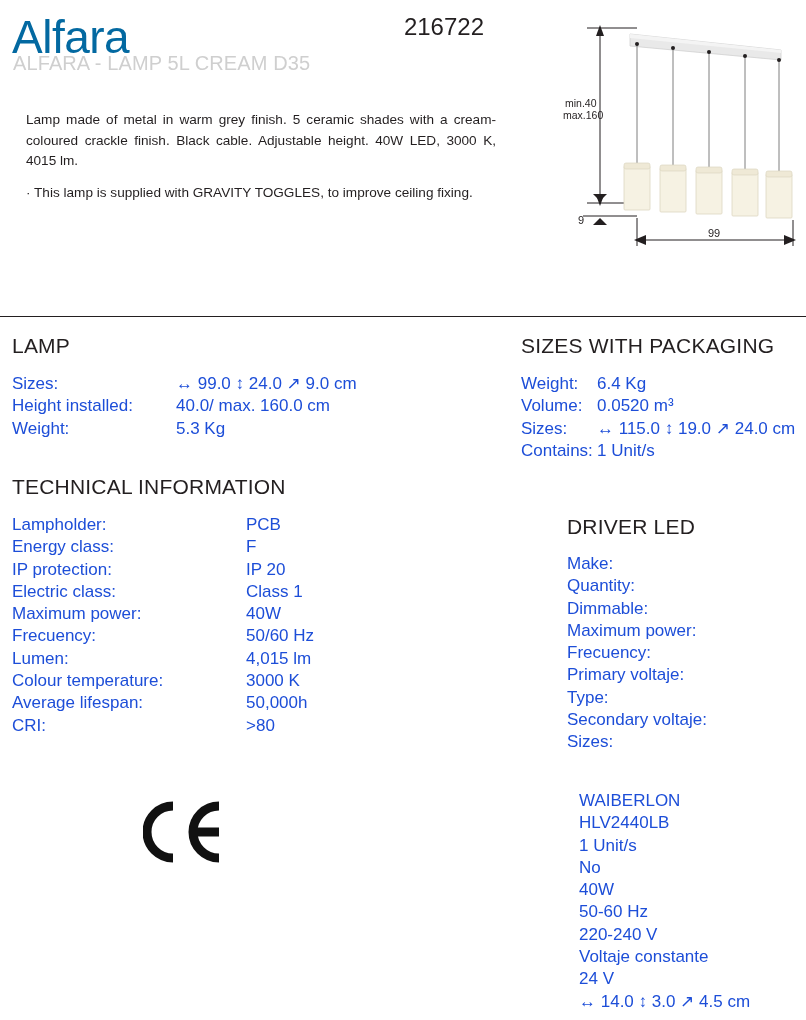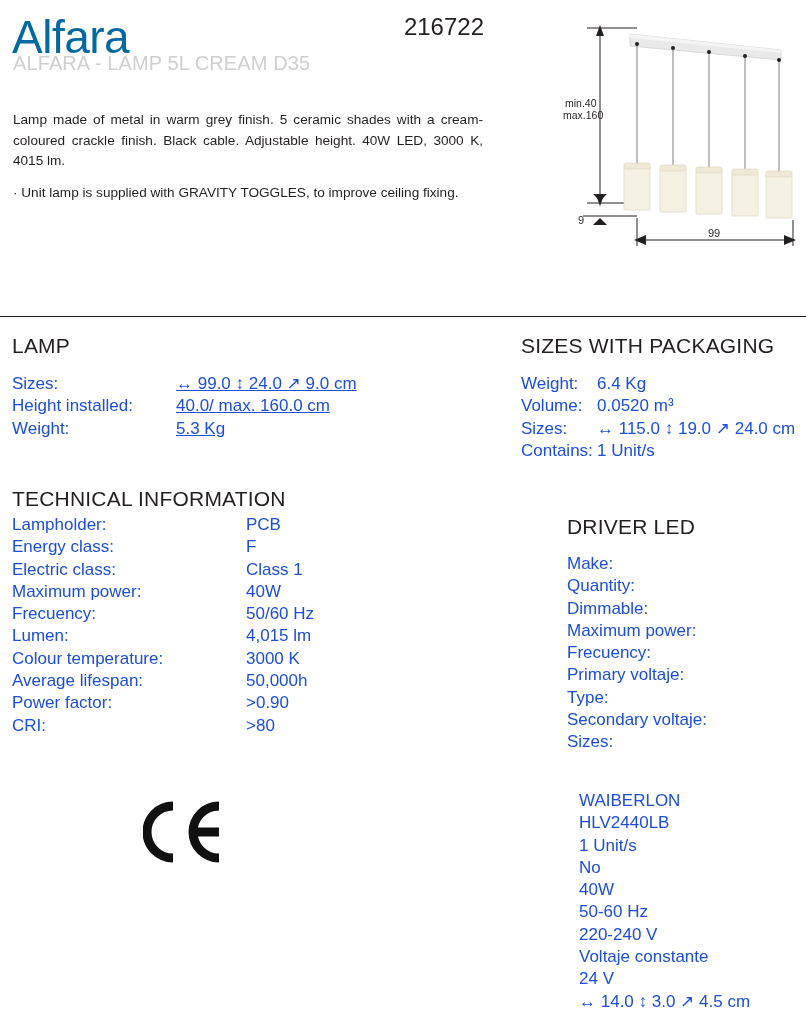--- a/index.html
+++ b/index.html
@@ -39,21 +39,21 @@
     position: absolute;
     left: 13px;
     top: 52px;
     font-size: 20px;
     font-weight: 400;
     color: #cfcfcf;
     letter-spacing: 0.1px;
   }
   .desc {
     position: absolute;
-    left: 13px;
+    left: 26px;
     width: 470px;
     font-size: 13.6px;
     line-height: 20.5px;
     text-align: justify;
     color: #231f20;
   }
   #description-main { top: 110px; }
   #description-note { top: 183px; }
 
   
@@ -69,36 +69,36 @@
   
   .section-heading {
     position: absolute;
     font-size: 21px;
     font-weight: 400;
     color: #231f20;
     letter-spacing: 0.2px;
   }
   #heading-sizes { left: 12px; top: 334px; }
   #heading-packaging { left: 521px; top: 334px; }
-  #heading-technical { left: 12px; top: 475px; margin-top: 12px; }
+  #heading-technical { left: 12px; top: 475px; }
   #heading-driver { left: 567px; top: 515px; }
 
   
   .spec-table {
     position: absolute;
     font-size: 17px;
     line-height: 22.3px;
     color: #1d4ed8;
   }
   .spec-row { position: relative; white-space: nowrap; }
   .spec-label { display: inline-block; }
   .spec-value { position: absolute; top: 0; white-space: nowrap; }
 
   #sizes-table { left: 12px; top: 373px; width: 400px; }
-  #sizes-table .spec-value { left: 164px; text-decoration: underline; }
+  #sizes-table .spec-value { left: 164px; }
 
   #packaging-table { left: 521px; top: 373px; width: 285px; }
   #packaging-table .spec-value { left: 76px; }
 
   #technical-table { left: 12px; top: 514px; width: 420px; }
   #technical-table .spec-value { left: 234px; }
 
   #driver-labels { left: 567px; top: 553px; width: 230px; }
   #driver-values { left: 579px; top: 790px; width: 230px; }
 
@@ -120,21 +120,21 @@
     height: 250px;
   }
 </style>
 </head>
 <body>
 
 <div id="product-title">Alfara</div>
 <div id="product-code">216722</div>
 <div id="product-subtitle">ALFARA - LAMP 5L CREAM D35</div>
 <div class="desc" id="description-main">Lamp made of metal in warm grey finish. 5 ceramic shades with a cream-coloured crackle finish. Black cable. Adjustable height. 40W LED, 3000 K, 4015 lm.</div>
-<div class="desc" id="description-note">· Unit lamp is supplied with GRAVITY TOGGLES, to improve ceiling fixing.</div>
+<div class="desc" id="description-note">· This lamp is supplied with GRAVITY TOGGLES, to improve ceiling fixing.</div>
 
 <div id="technical-drawing">
   <svg width="281" height="250" viewBox="0 0 281 250" xmlns="http://www.w3.org/2000/svg">
 
     <g stroke="#231f20" stroke-width="1" fill="none">
       <line x1="75" y1="20" x2="75" y2="195"></line>
       <line x1="62" y1="20" x2="112" y2="20"></line>
       <line x1="62" y1="195" x2="112" y2="195"></line>
       <line x1="58" y1="208" x2="112" y2="208"></line>
     </g>
@@ -233,20 +233,24 @@
 <div class="spec-table" id="technical-table">
   <div class="spec-row">
     <span class="spec-label">Lampholder:</span>
     <span class="spec-value">PCB</span>
   </div>
   <div class="spec-row">
     <span class="spec-label">Energy class:</span>
     <span class="spec-value">F</span>
   </div>
   <div class="spec-row">
+    <span class="spec-label">IP protection:</span>
+    <span class="spec-value">IP 20</span>
+  </div>
+  <div class="spec-row">
     <span class="spec-label">Electric class:</span>
     <span class="spec-value">Class 1</span>
   </div>
   <div class="spec-row">
     <span class="spec-label">Maximum power:</span>
     <span class="spec-value">40W</span>
   </div>
   <div class="spec-row">
     <span class="spec-label">Frecuency:</span>
     <span class="spec-value">50/60 Hz</span>
@@ -255,24 +259,20 @@
     <span class="spec-label">Lumen:</span>
     <span class="spec-value">4,015 lm</span>
   </div>
   <div class="spec-row">
     <span class="spec-label">Colour temperature:</span>
     <span class="spec-value">3000 K</span>
   </div>
   <div class="spec-row">
     <span class="spec-label">Average lifespan:</span>
     <span class="spec-value">50,000h</span>
-  </div>
-  <div class="spec-row">
-    <span class="spec-label">Power factor:</span>
-    <span class="spec-value">&gt;0.90</span>
   </div>
   <div class="spec-row">
     <span class="spec-label">CRI:</span>
     <span class="spec-value">&gt;80</span>
   </div>
 </div>
 
 <div id="ce-mark">
   <svg width="80" height="64" viewBox="0 0 80 64" xmlns="http://www.w3.org/2000/svg">
     <path d="M30 6 A26 26 0 1 0 30 58" fill="none" stroke="#111111" stroke-width="9"></path>

